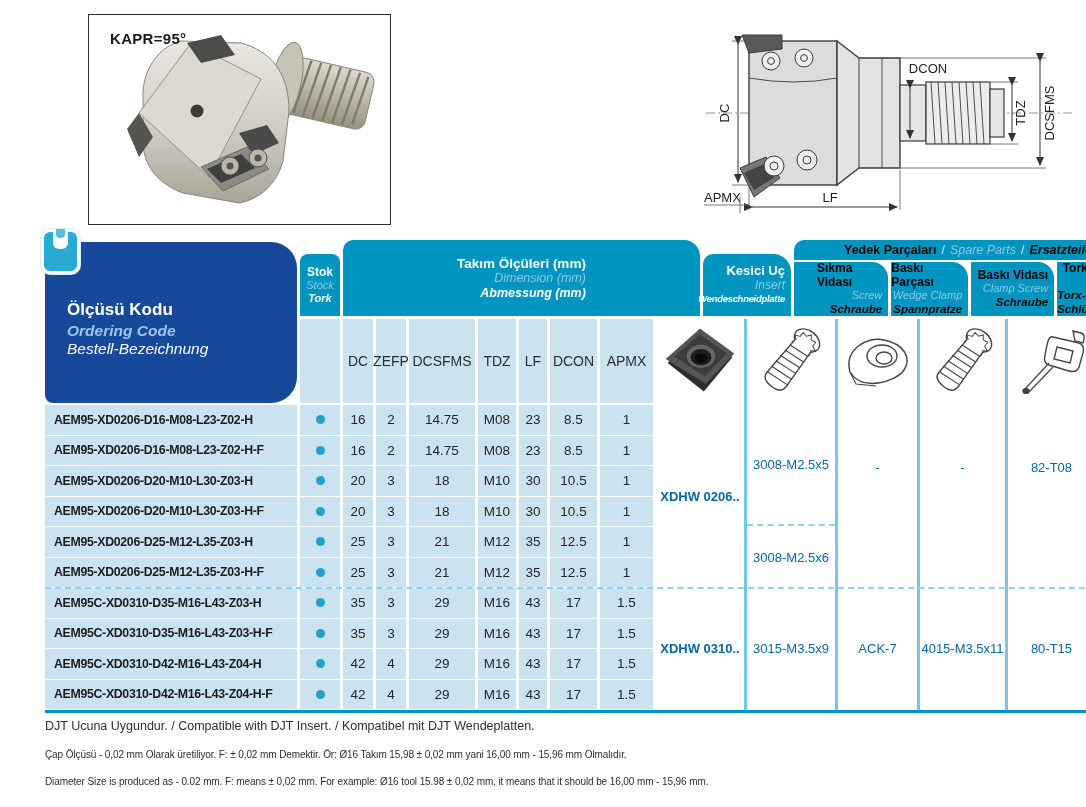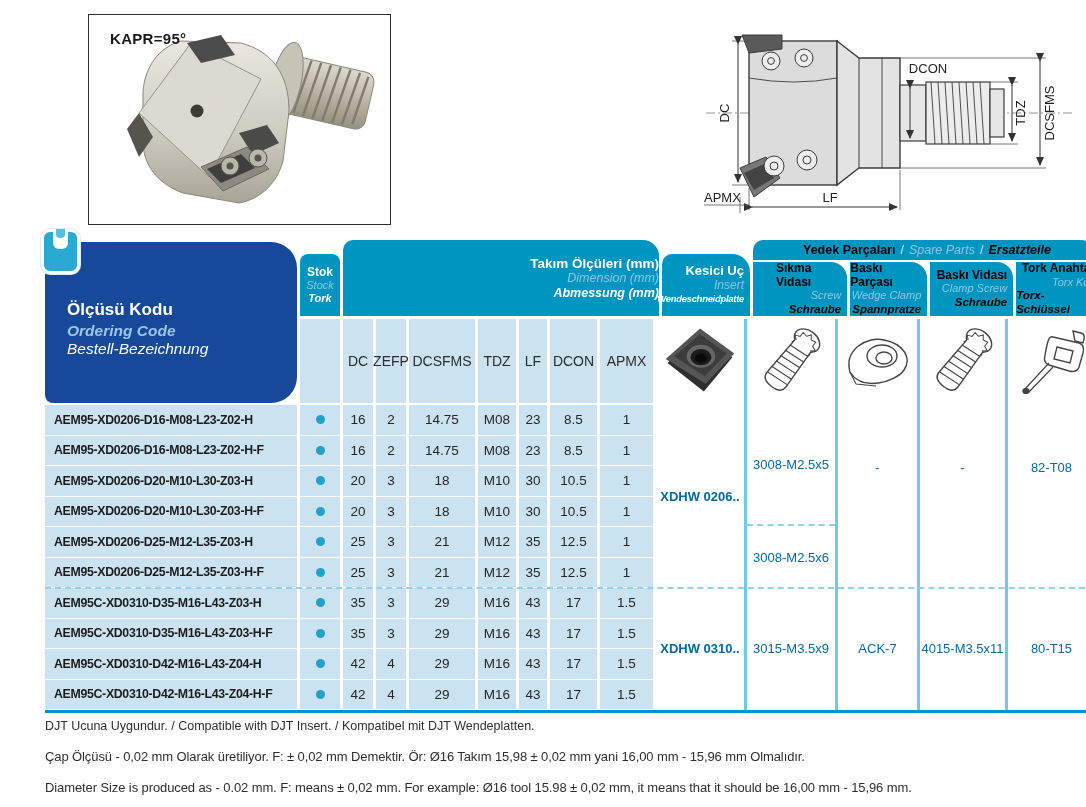--- a/index.html
+++ b/index.html
@@ -26,21 +26,21 @@
   .title-tr { font-size:17px; font-weight:bold; }
   .title-en { font-size:15.5px; font-weight:bold; font-style:italic; color:#9cc7ea; margin-top:2px; }
   .title-de { font-size:15.5px; font-style:italic; color:#fff; }
 
   .teal { background:#0095c1; color:#fff; }
   .hdrA { position:absolute; left:255px; top:0; height:76px; display:flex; gap:3px; }
   .h-stok { width:40px; margin-top:14px; border-radius:8px 8px 0 0; display:flex; flex-direction:column; align-items:center; justify-content:center; line-height:13px; }
   .h-stok .tr { font-size:12px; font-weight:bold; }
   .h-stok .en { font-size:11px; font-style:italic; color:#8ec7e4; }
   .h-stok .de { font-size:11px; font-style:italic; font-weight:bold; }
-  .h-dims { width:316px; margin-top:0; border-radius:10px 16px 0 0; display:flex; align-items:center; justify-content:flex-end; }
+  .h-dims { width:357px; margin-top:0; border-radius:10px 16px 0 0; display:flex; align-items:center; justify-content:center; }
   .h-dims .stack { text-align:right; line-height:15px; }
   .h-dims .tr { font-size:13.5px; font-weight:bold; }
   .h-dims .en { font-size:12.5px; font-style:italic; color:#8ec7e4; }
   .h-dims .de { font-size:12.5px; font-style:italic; font-weight:bold; }
   .h-kesici { width:88px; margin-top:14px; border-radius:10px 18px 0 0; display:flex; flex-direction:column; align-items:flex-end; justify-content:center; padding-right:6px; line-height:14px; }
   .h-kesici .tr { font-size:13px; font-weight:bold; }
   .h-kesici .en { font-size:12px; font-style:italic; color:#8ec7e4; }
   .h-kesici .de { font-size:9.5px; font-style:italic; font-weight:bold; letter-spacing:-0.3px; }
   .h-yedek { width:348px; display:flex; flex-direction:column; border-radius:10px 20px 0 0; background:transparent; }
   .yedek-banner { height:21px; background:#0095c1; border-radius:10px 20px 0 0; display:flex; align-items:center; justify-content:center; gap:5px; font-size:12.5px; }
@@ -71,21 +71,21 @@
   .mcell.lift { padding-bottom:58px; }
   .dash-bottom { border-bottom:2px dashed #8fd2ec; }
 
   .vline { position:absolute; top:79px; width:3px; height:391px; background:#74c8e6; z-index:3; }
   .group-dash { position:absolute; left:0; top:347px; width:1050px; border-top:2px dashed #8fd2ec; z-index:4; }
   .bottom-bar { position:absolute; left:0; top:470px; width:1050px; height:3px; background:#0095c1; z-index:5; }
 
   
   .notes { position:absolute; left:45px; top:719px; width:1010px; color:#2e2e2e; }
   .note-lg { font-size:12.5px; margin-bottom:6px; }
-  .note-sm { font-size:13px; margin-bottom:7px; letter-spacing:-0.1px;margin-top:16px; }
+  .note-sm { font-size:10px; margin-bottom:7px; letter-spacing:-0.1px;margin-top:16px; }
 </style>
 </head>
 <body>
 
 <div class="page">
 
   <div class="photo-box">
     <svg width="301" height="209" viewBox="0 0 301 209">
       <defs>
         <linearGradient id="g1" x1="0" y1="0" x2="0" y2="1">

